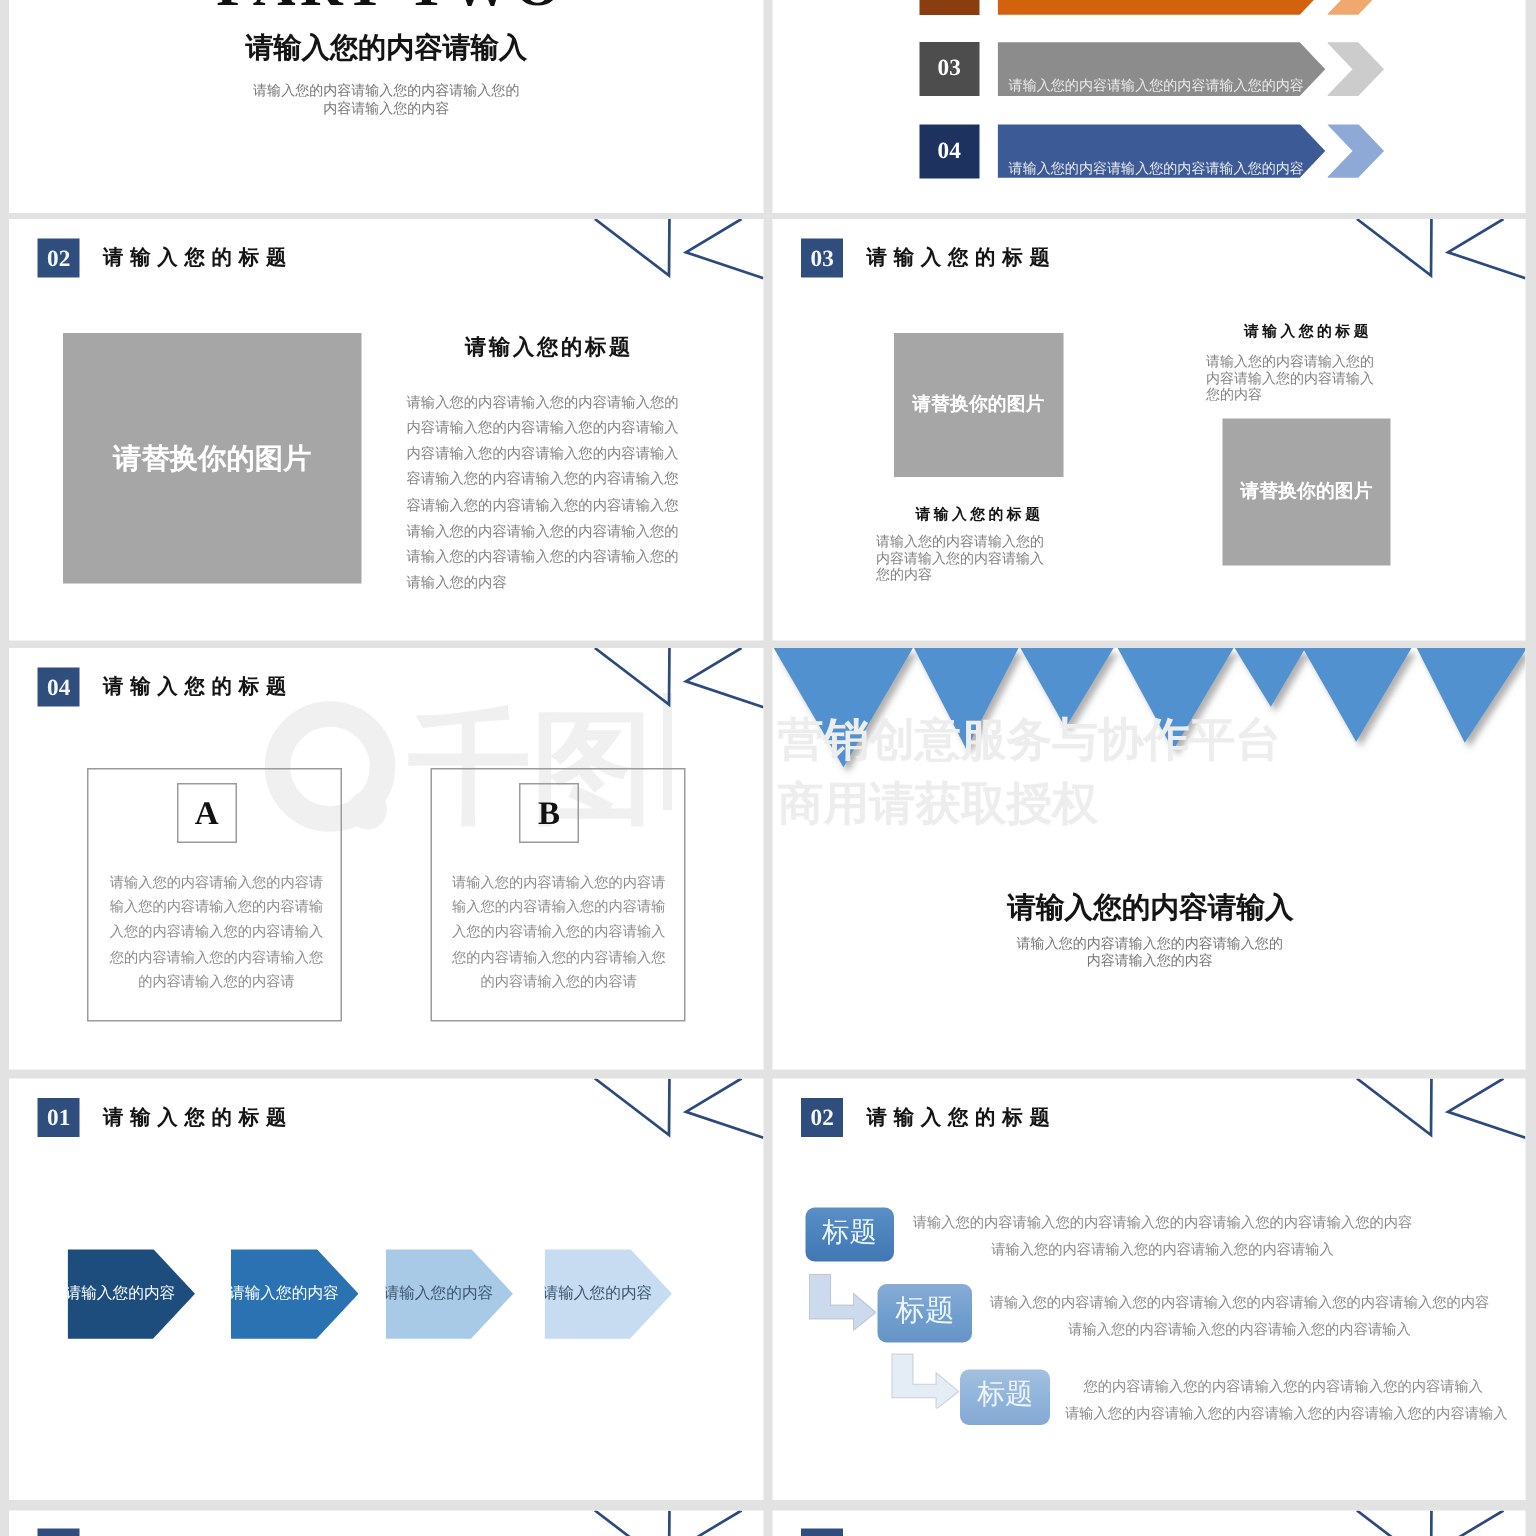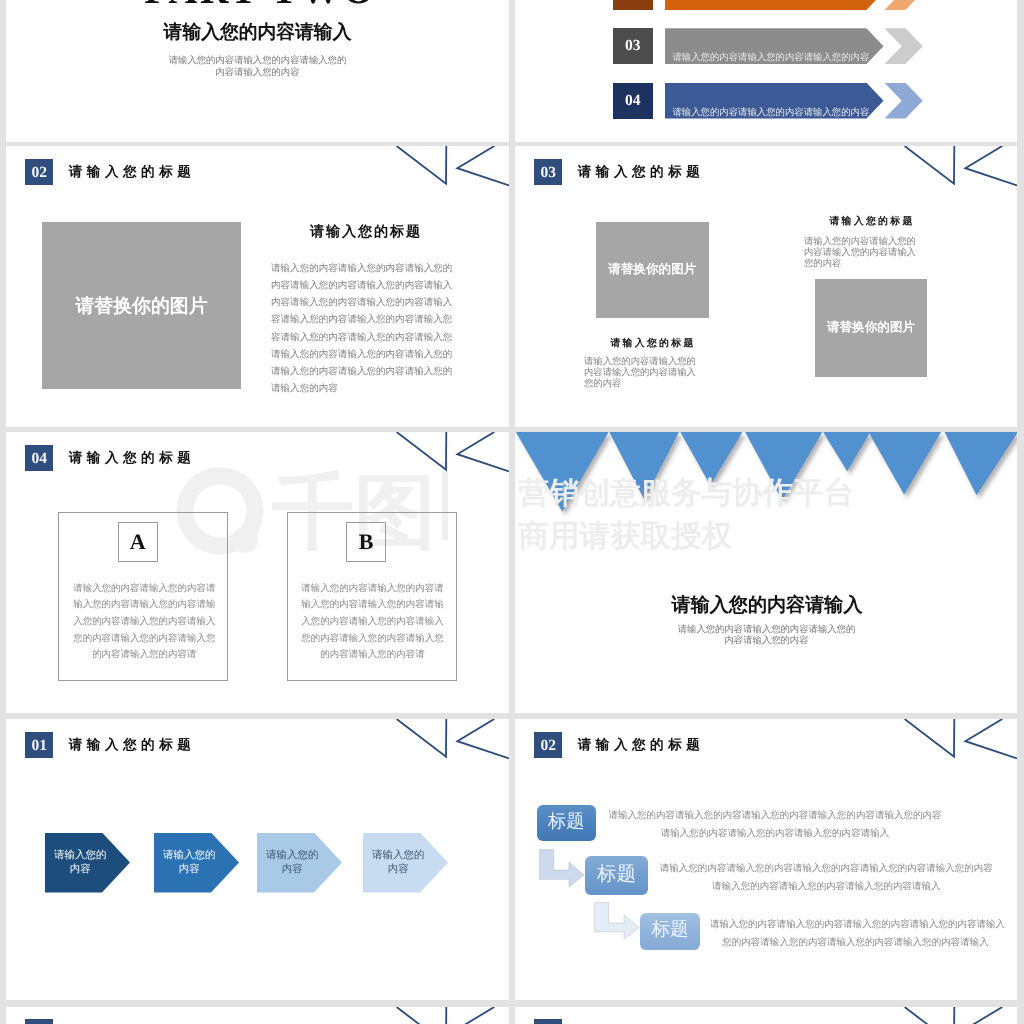--- a/index.html
+++ b/index.html
@@ -92,21 +92,21 @@
   
   .pt3-sub{position:absolute;left:2px;right:0;top:164px;text-align:center;
            font-weight:700;font-size:19.1px;letter-spacing:0px;color:#141414;line-height:1;}
   
   .pt3-body{position:absolute;left:1px;right:0;top:192.5px;text-align:center;
             font-size:9.35px;color:#767676;line-height:11.9px;}
 
   
   
   .chev{position:absolute;top:113.5px;height:60px;width:85px;color:#fff;
-        display:flex;flex-direction:column;align-items:center;justify-content:center;
+        display:flex;flex-direction:row;align-items:center;justify-content:center;
         font-size:10.46px;line-height:13.2px;padding-right:14.5px;box-sizing:border-box;
         clip-path:polygon(0 0,57px 0,100% 50%,57px 100%,0 100%);}
   .ch1{left:39px;background:#1d4d7c;}
   .ch2{left:148px;background:#2a72b2;}
   .ch3{left:251px;color:#3c566f;background:#a9cae6;}
   .ch4{left:357px;color:#3c566f;background:#c7dcf0;}
   .chev span{display:block;white-space:nowrap;}
 
   
   .tag{position:absolute;color:#eef5fb;border-radius:6px;
@@ -334,22 +334,22 @@
   <div class="cbody cb2">
     <div>请输入您的内容请输入您的内容请输入您的内容请输入您的内容请输入您的内容</div>
     <div>请输入您的内容请输入您的内容请输入您的内容请输入</div>
   </div>
 
   <svg class="elbow el3" width="45.7" height="37.8" viewBox="0 0 45.7 37.8">
     <path d="M0.6 0.6 H14.7 V20.9 H30 V13 L45.2 25.6 L30 37.6 V29.9 H0.6 Z" fill="#e4ecf5" stroke="#9aa4ae" stroke-width="0.7" stroke-opacity="0.45"></path>
   </svg>
   <div class="tag tg3">标题</div>
   <div class="cbody cb3">
+    <div>您的内容请输入您的内容请输入您的内容请输入您的内容请输入</div>
     <div>请输入您的内容请输入您的内容请输入您的内容请输入您的内容请输入</div>
-    <div>您的内容请输入您的内容请输入您的内容请输入您的内容请输入</div>
   </div>
 </div>
 
 <div class="slide c1 r5">
   <div class="badge">01</div>
 
   <svg class="deco" width="120" height="44" viewBox="0 0 120 44">
     <path d="M7.6 0 L57 37.7 L57.3 0" fill="none" stroke="#2b4a7d" stroke-width="1.8"></path>
     <path d="M105.3 0 L68.3 22.2 L120 39.5" fill="none" stroke="#2b4a7d" stroke-width="1.8"></path>
   </svg>

